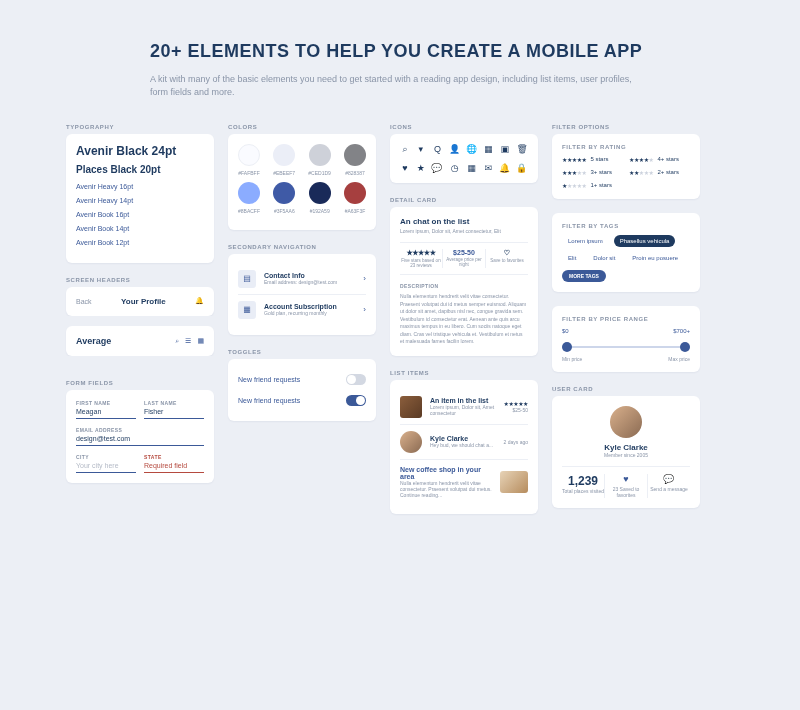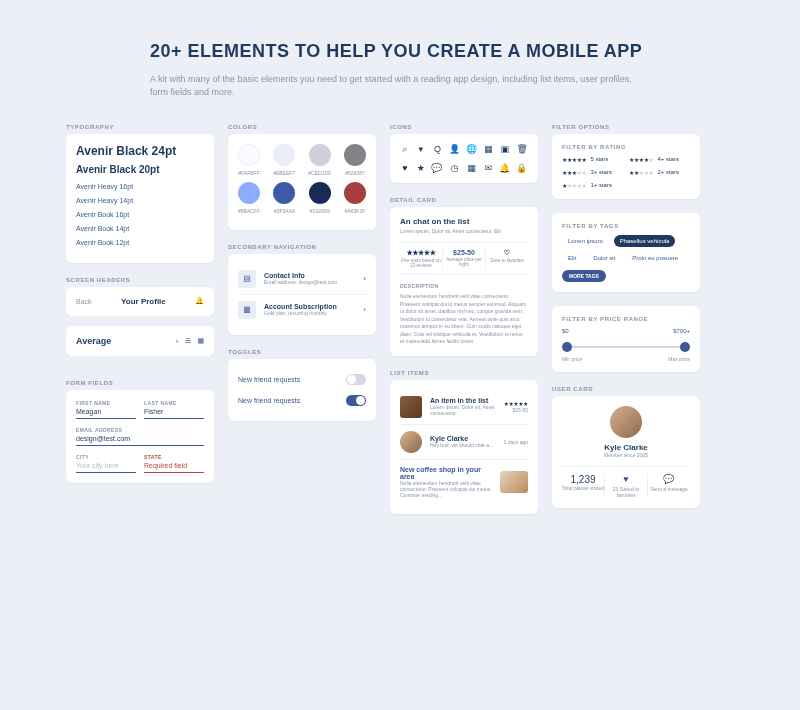--- a/index.html
+++ b/index.html
@@ -103,40 +103,40 @@
   .li-meta { text-align:right; font-size:5px; color:#8a95a8;}
   .li-meta .stars{ font-size:6px;}
   .li-coffee { width:28px; height:22px; border-radius:3px; background:linear-gradient(135deg,#e7d3b7,#b68c5d);}
   
   .uc { text-align:center; }
   .uc .avatar { width:32px; height:32px; border-radius:50%; background:linear-gradient(135deg,#d9b08c,#8a6a52); margin:0 auto 5px;}
   .uc .name { font-size:8px; font-weight:900; color:#1e3a5f;}
   .uc .since { font-size:5px; color:#8a95a8; margin-bottom:8px;}
   .uc .stats { display:flex; border-top:1px solid #eceff5; padding-top:7px;}
   .uc .stat { flex:1; font-size:5px; color:#8a95a8;}
-  .uc .stat .num { font-size:10px; color:#1e3a5f; font-weight:400; display:block;}
+  .uc .stat .num { font-size:12px; color:#1e3a5f; font-weight:700; display:block;}
   .uc .stat .ico { font-size:9px; color:#3b5998; display:block; margin-bottom:2px;}
   .uc .stat + .stat { border-left:1px solid #eceff5;}
 </style>
 </head>
 <body>
 
 <div class="hero">
   <h1>20+ ELEMENTS TO HELP YOU CREATE A MOBILE APP</h1>
   <p>A kit with many of the basic elements you need to get started with a reading app design, including list items, user profiles, form fields and more.</p>
 </div>
 
 <div class="grid">
 
   <div class="col">
     <div>
       <div class="section-label">TYPOGRAPHY</div>
       <div class="card">
         <div class="t24">Avenir Black 24pt</div>
-        <div class="t20">Avenir Black 20pt</div>
+        <div class="t20">Places Black 20pt</div>
         <div class="t-item">Avenir Heavy 16pt</div>
         <div class="t-item">Avenir Heavy 14pt</div>
         <div class="t-item">Avenir Book 16pt</div>
         <div class="t-item">Avenir Book 14pt</div>
         <div class="t-item">Avenir Book 12pt</div>
       </div>
     </div>
 
     <div>
       <div class="section-label">SCREEN HEADERS</div>

